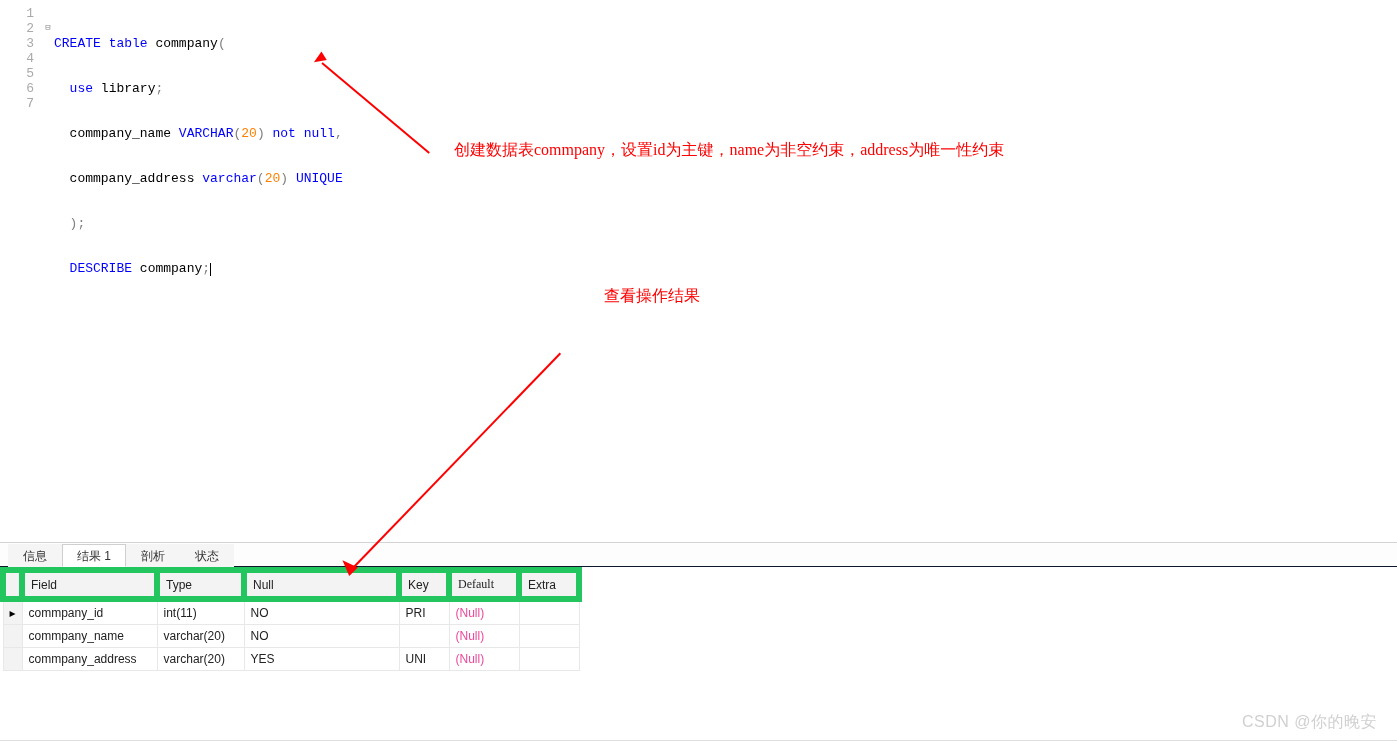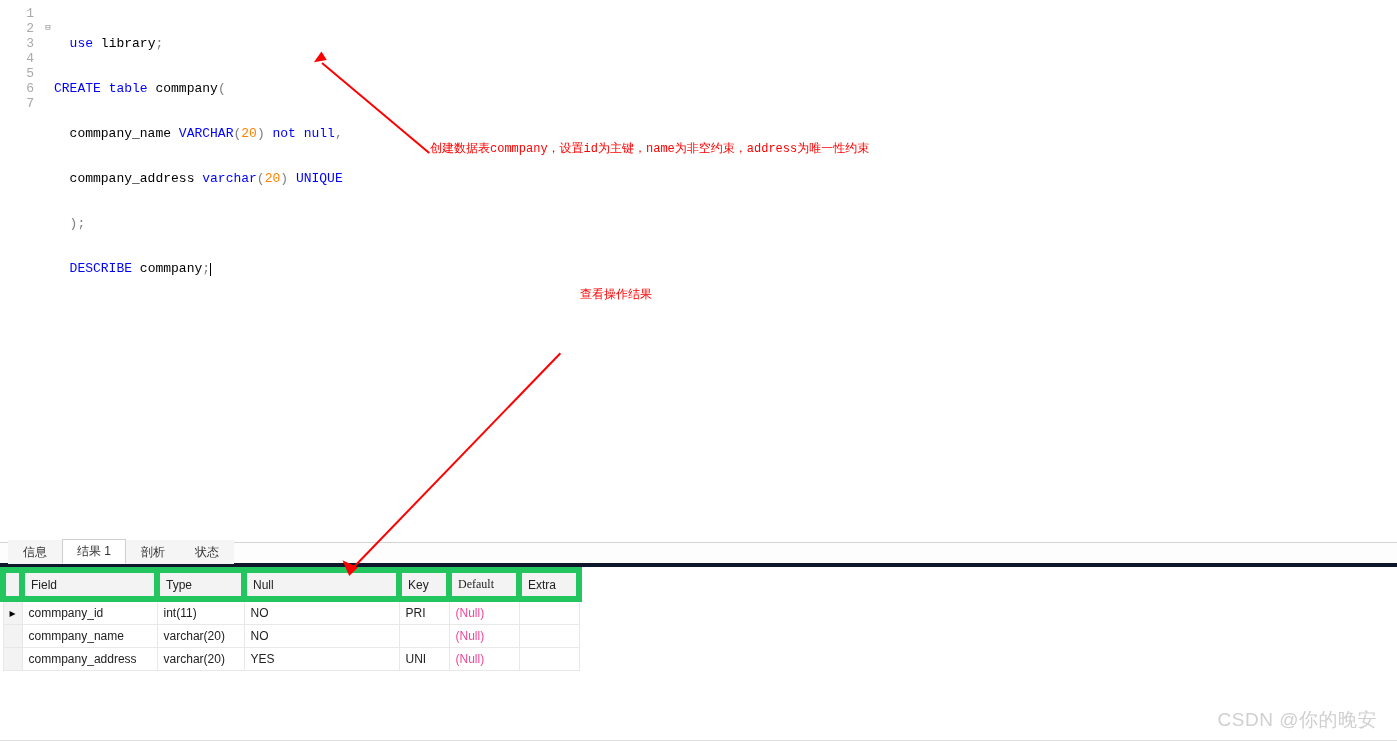--- a/index.html
+++ b/index.html
@@ -56,40 +56,40 @@
     .kw-type  { color: #0000ff; }
     .kw-attr  { color: #0000ff; }
     .punct    { color: #808080; }
     .num      { color: #ff8000; }
     .plain    { color: #000000; }
     .cursor { display: inline-block; width: 1px; height: 13px; background: #000; vertical-align: text-bottom; }
 
     .annot {
       position: absolute;
       color: #ff0000;
-      font-family: Liberation Mono, monospace;
-      font-size: 12px;
+      font-family: Liberation Serif, serif;
+      font-size: 16px;
+      margin-left: 24px;
     }
     .arrow-line {
       position: absolute;
       background: #ff0000;
       transform-origin: left center;
     }
     .arrow-head {
       position: absolute;
       width: 0; height: 0;
       border-style: solid;
     }
 
     .tabs-bar {
       display: flex;
-      align-items: flex-end;
       background: #fdfdfd;
       height: 24px;
-      border-bottom: 4px solid #0f172a;
+      border-bottom: 1px solid #0f172a;
       padding-left: 8px;
       gap: 0;
     }
     .tab {
       padding: 3px 14px 3px 14px;
       font-size: 12px;
       color: #333;
       border: 1px solid transparent;
       border-bottom: none;
       cursor: pointer;
@@ -127,21 +127,21 @@
       text-align: center;
       color: #000;
     }
     .null { color: #ec4899; }
 
     .watermark {
       position: absolute;
       right: 20px;
       bottom: 8px;
       color: #d0d0d0;
-      font-size: 19px;
+      font-size: 16px;
       font-family: "Microsoft YaHei", sans-serif;
       letter-spacing: 0.5px;
     }
     .bottom-border {
       position: absolute;
       left: 0; right: 0; bottom: 0;
       height: 1px;
       background: #dedede;
     }
     .col-Field   { width: 135px; }
@@ -168,22 +168,22 @@
     <div class="fold-col">
       <div class="fold"></div>
       <div class="fold">⊟</div>
       <div class="fold"></div>
         <div class="fold"></div>
         <div class="fold"></div>
         <div class="fold"></div>
         <div class="fold"></div>
     </div>
     <div class="code-lines">
+      <div class="line"><span class="kw-blue">CREATE</span> <span class="kw-blue">table</span> <span class="plain">commpany</span><span class="punct">(</span></div>
       <div class="line">  <span class="kw-blue">use</span> <span class="plain">library</span><span class="punct">;</span></div>
-      <div class="line"><span class="kw-blue">CREATE</span> <span class="kw-blue">table</span> <span class="plain">commpany</span><span class="punct">(</span></div>
       <div class="line">  <span class="plain">commpany_name</span> <span class="kw-type">VARCHAR</span><span class="punct">(</span><span class="num">20</span><span class="punct">)</span> <span class="kw-attr">not</span> <span class="kw-attr">null</span><span class="punct">,</span></div>
       <div class="line">  <span class="plain">commpany_address</span> <span class="kw-type">varchar</span><span class="punct">(</span><span class="num">20</span><span class="punct">)</span> <span class="kw-attr">UNIQUE</span></div>
       <div class="line">  <span class="punct">)</span><span class="punct">;</span></div>
       <div class="line">  <span class="kw-blue">DESCRIBE</span> <span class="plain">commpany</span><span class="punct">;</span><span class="cursor"></span></div>
     </div>
   </div>
 
   <div class="arrow-head" style="left:313px; top:54px; border-width:5px 12px 5px 0; border-color:transparent #ff0000 transparent transparent; transform:rotate(-32deg);"></div>
   <div class="arrow-line" style="left:322px; top:62px; width:140px; height:2px; transform:rotate(40deg);"></div>
 

